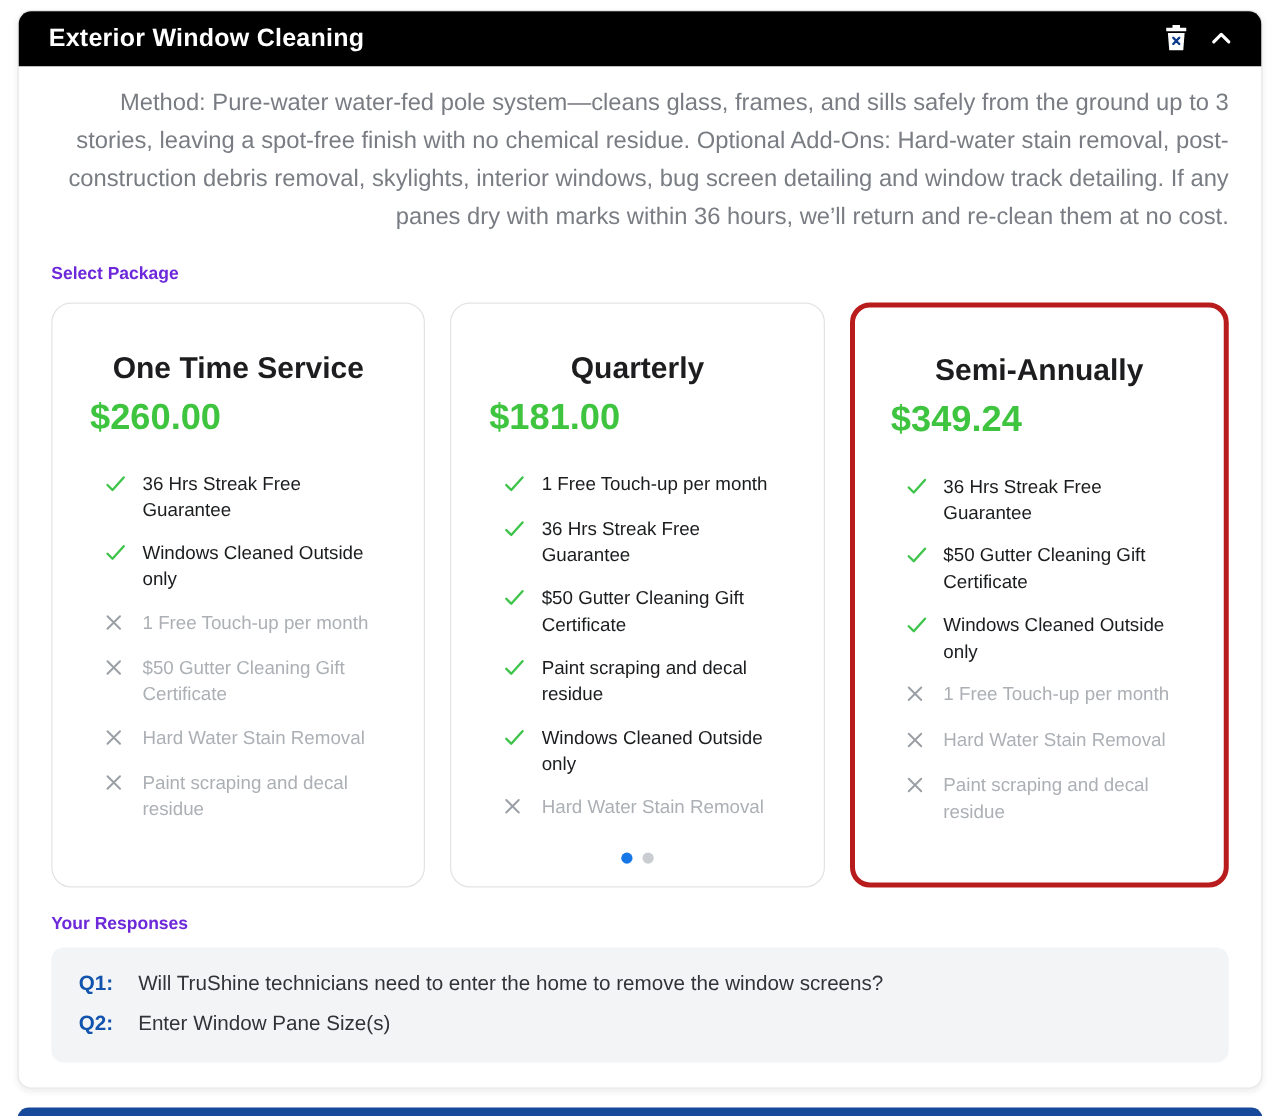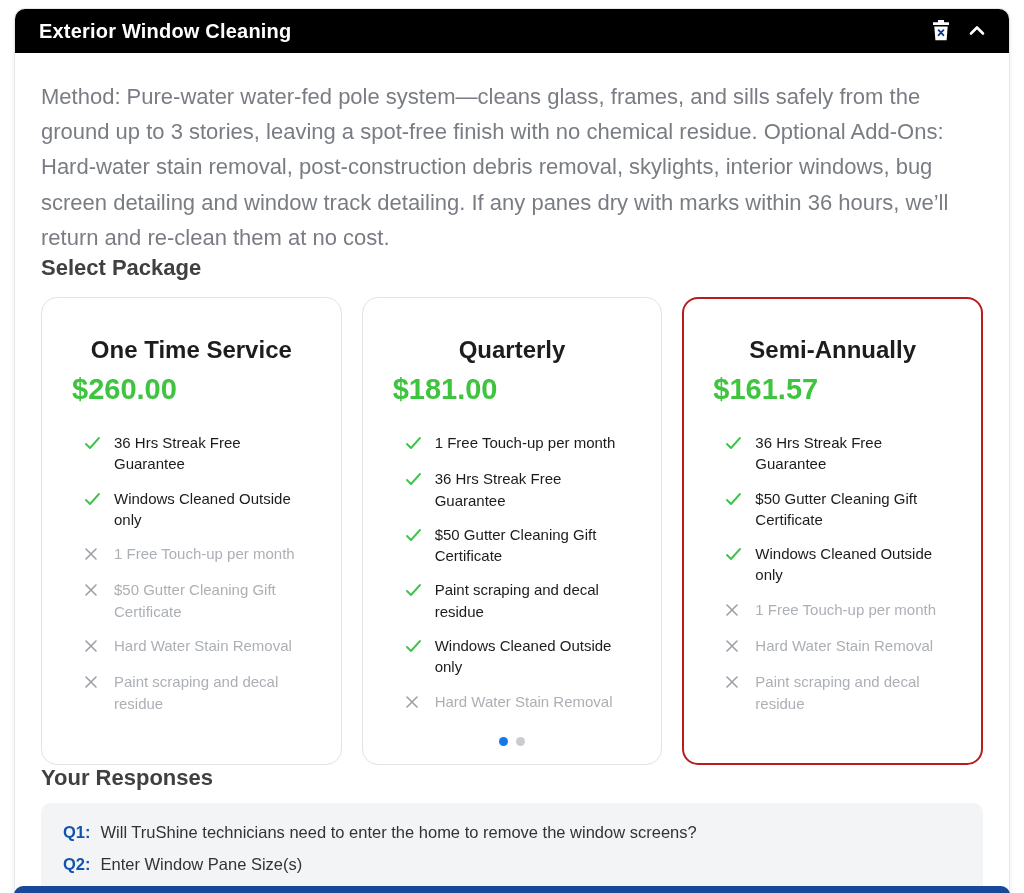--- a/index.html
+++ b/index.html
@@ -16,41 +16,41 @@
     box-shadow: 0 2px 5px rgba(0,0,0,.07);
   }
   .section-header {
     background: #000000; border-radius: 10px 10px 0 0; height: 44px;
     display: flex; align-items: center; padding: 0 24px;
   }
   .section-title { color: #fff; font-size: 20px; font-weight: bold; flex: 1; letter-spacing: .2px; }
   .header-actions { display: flex; align-items: center; gap: 18px; }
   .icon-btn { display: flex; align-items: center; cursor: pointer; background: none; border: none; padding: 0; }
   .section-body { padding: 10px 26px 20px; }
-  .description { color: #797d83; font-size: 22px; line-height: 1.6; margin: 16px 0 0; }
-  .sub-heading { color: #404040; font-size: 22px; font-weight: bold; }
+  .description { color: #797d83; font-size: 19px; line-height: 1.6; margin: 5px 0 0; text-align: right; }
+  .sub-heading { color: #6d28d9; font-size: 14px; font-weight: bold; margin-top: 20px; }
   .card-row { display: flex; gap: 20px; margin-top: 16px; }
   .pkg-card {
     flex: 1 1 0; border: 1px solid #e2e3e5; border-radius: 16px;
     padding: 26px 30px 16px; display: flex; flex-direction: column;
     min-height: 410px; background: #fff; cursor: pointer;
   }
-  .pkg-card.selected { border: 2px solid #b91c1c; padding: 25px 29px 30px; }
+  .pkg-card.selected { border: 4px solid #b91c1c; padding: 25px 29px 30px; }
   .pkg-name { text-align: center; font-size: 24px; font-weight: bold; color: #1d1d1f; margin-top: 12px; }
   .pkg-price { text-align: left; font-size: 29px; font-weight: bold; color: #3ec43f; margin-top: 9px; }
   .feat-list { list-style: none; margin: 26px 0 0; padding: 0 0 0 12px; }
   .feat { display: flex; gap: 13px; margin-bottom: 13px; font-size: 15px; color: #1a1c1e; line-height: 1.42; }
   .feat-icon { width: 17px; flex: none; padding-top: 2px; }
   .feat-text { max-width: 196px; }
   .feat.excluded .feat-text { color: #acb0b5; }
   .dots { margin-top: auto; display: flex; justify-content: center; gap: 8px; padding: 10px 0 2px; }
   .dot { width: 9px; height: 9px; border-radius: 50%; background: #c9ccd0; cursor: pointer; }
   .dot.active { background: #1877e6; }
   .responses-box { background: #f3f4f6; border-radius: 10px; margin-top: 12px; padding: 20px 22px 8px; }
-  .q-row { display: flex; gap: 10px; margin-bottom: 13px; font-size: 16.5px; }
+  .q-row { display: flex; gap: 20px; margin-bottom: 13px; font-size: 16.5px; }
   .q-label { color: #1153ad; font-weight: bold; flex: none; }
   .q-question { color: #303438; }
   .q-answer { color: #141618; font-weight: bold; margin-top: 7px; }
   .next-section-peek {
     position: absolute; left: 14px; width: 996px; top: 886px; height: 12px;
     background: #17499b; border-radius: 9px 9px 0 0;
   }
 </style>
 </head>
 <body>
@@ -167,21 +167,21 @@
               <span class="feat-text">Hard Water Stain Removal</span>
             </li>
           </ul>
           <div class="dots">
             <span class="dot active"></span>
             <span class="dot"></span>
           </div>
         </div>
         <div class="pkg-card selected">
           <div class="pkg-name">Semi-Annually</div>
-          <div class="pkg-price">$161.57</div>
+          <div class="pkg-price">$349.24</div>
           <ul class="feat-list">
             <li class="feat">
               <span class="feat-icon"><svg width="17" height="14" viewBox="0 0 17 14">
                   <path d="M2 8 L6 12 L15 2" fill="none" stroke="#3ec44a" stroke-width="1.9" stroke-linecap="round" stroke-linejoin="round"></path>
                 </svg></span>
               <span class="feat-text">36 Hrs Streak Free Guarantee</span>
             </li>
             <li class="feat">
               <span class="feat-icon"><svg width="17" height="14" viewBox="0 0 17 14">
                   <path d="M2 8 L6 12 L15 2" fill="none" stroke="#3ec44a" stroke-width="1.9" stroke-linecap="round" stroke-linejoin="round"></path>

